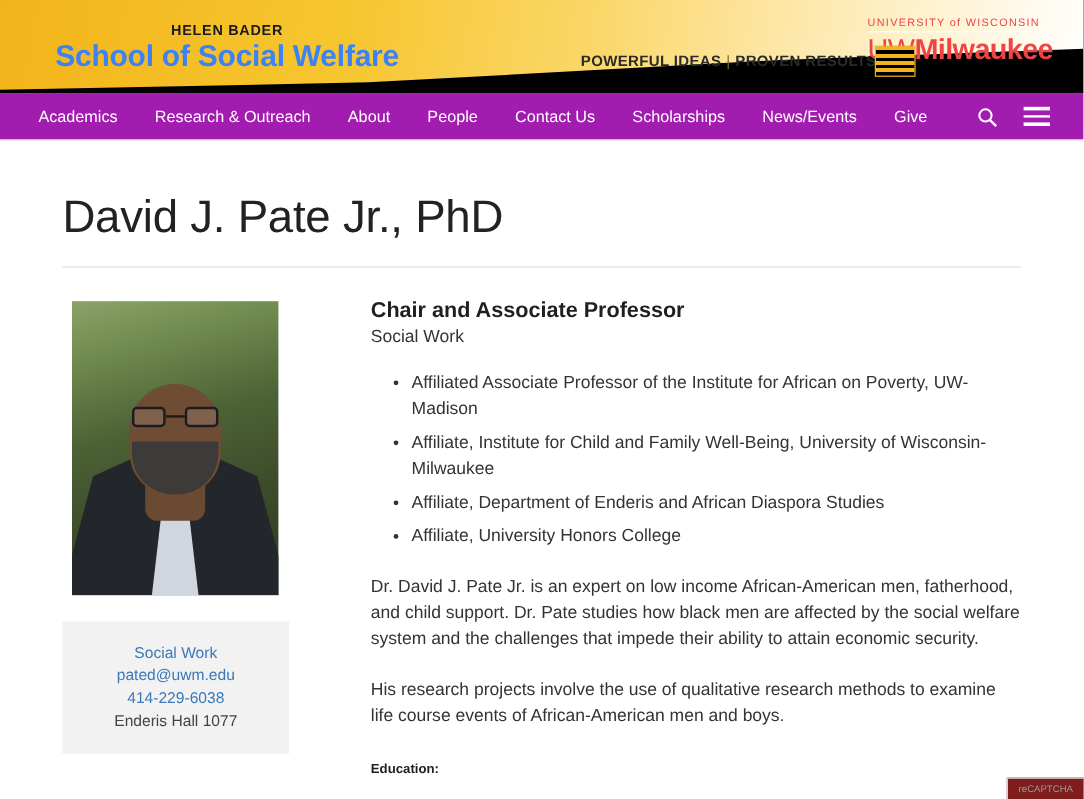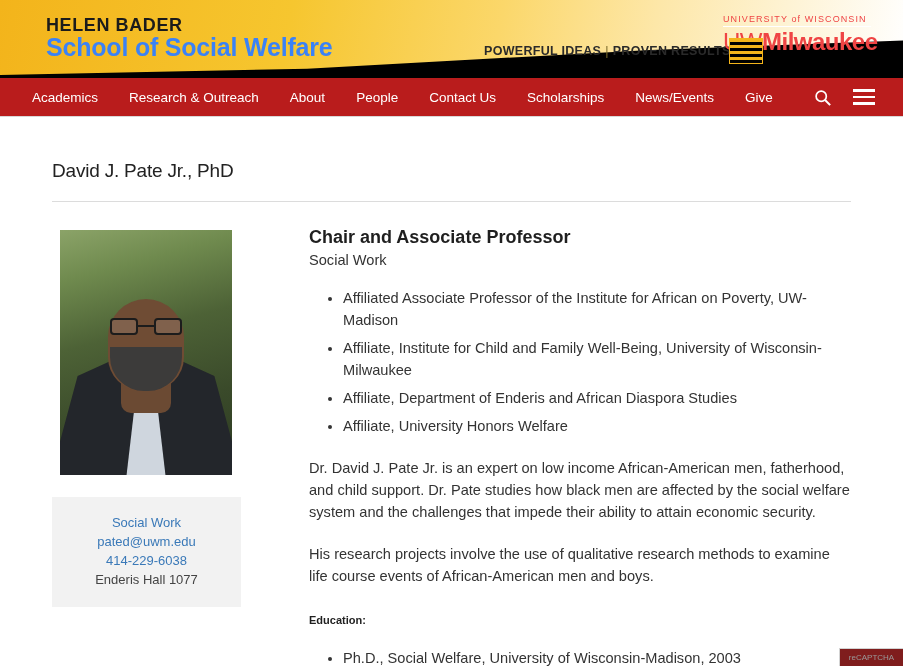--- a/index.html
+++ b/index.html
@@ -27,25 +27,26 @@
   }
   .banner-inner {
     position: relative;
     height: 78px;
     padding: 0 32px;
     display: flex;
     align-items: center;
   }
   .brand { margin-left: 14px; }
   .brand-top {
-    font-size: 18px;
+    font-size: 12px;
     font-weight: bold;
     letter-spacing: 0.6px;
     color: #1b1b1b;
     line-height: 16px;
+    text-align: center;
   }
   .brand-main {
     font-size: 25px;
     font-weight: bold;
     color: #3b82f6;
     line-height: 29px;
     letter-spacing: -0.2px;
   }
   .tagline {
     position: absolute;
@@ -83,21 +84,21 @@
     position: absolute;
     left: 6px; top: 24px;
     width: 34px; height: 26px;
     background:
       repeating-linear-gradient(to bottom, #f3b41b 0 3px, #000 3px 6px);
     border: 1px solid #f3b41b;
   }
 
   
   .nav {
-    background: #b91c1c;
+    background: #a21caf;
     height: 38px;
     display: flex;
     align-items: center;
     padding: 0 32px;
     position: relative;
   }
   .nav-item {
     color: #ffffff;
     font-size: 13.5px;
     margin-right: 31px;
@@ -118,21 +119,21 @@
     display: block; height: 2.5px; background: #ffffff; margin: 4px 0;
   }
 
   .nav-divider { height: 1px; background: #d8d8d8; }
 
   
   .page {
     padding: 0 52px;
   }
   .page-title {
-    font-size: 19px;
+    font-size: 38px;
     font-weight: normal;
     color: #222222;
     margin: 43px 0 0 0;
     padding-bottom: 19px;
     border-bottom: 1px solid #dcdcdc;
     letter-spacing: -0.2px;
   }
 
   .content {
     display: flex;
@@ -336,21 +337,21 @@
     </div>
 
     <div class="col-right">
       <div class="role-title">Chair and Associate Professor</div>
       <div class="role-dept">Social Work</div>
 
       <ul class="affil">
         <li>Affiliated Associate Professor of the Institute for African on Poverty, UW-Madison</li>
         <li>Affiliate, Institute for Child and Family Well-Being, University of Wisconsin-Milwaukee</li>
         <li>Affiliate, Department of Enderis and African Diaspora Studies</li>
-        <li>Affiliate, University Honors Welfare</li>
+        <li>Affiliate, University Honors College</li>
       </ul>
 
       <p class="para">Dr. David J. Pate Jr. is an expert on low income African-American men, fatherhood, and child support. Dr. Pate studies how black men are affected by the social welfare system and the challenges that impede their ability to attain economic security.</p>
       <p class="para">His research projects involve the use of qualitative research methods to examine life course events of African-American men and boys.</p>
 
       <div class="section-head">Education:</div>
       <ul class="edu">
         <li>Ph.D., Social Welfare, University of Wisconsin-Madison, 2003</li>
 
       </ul>

